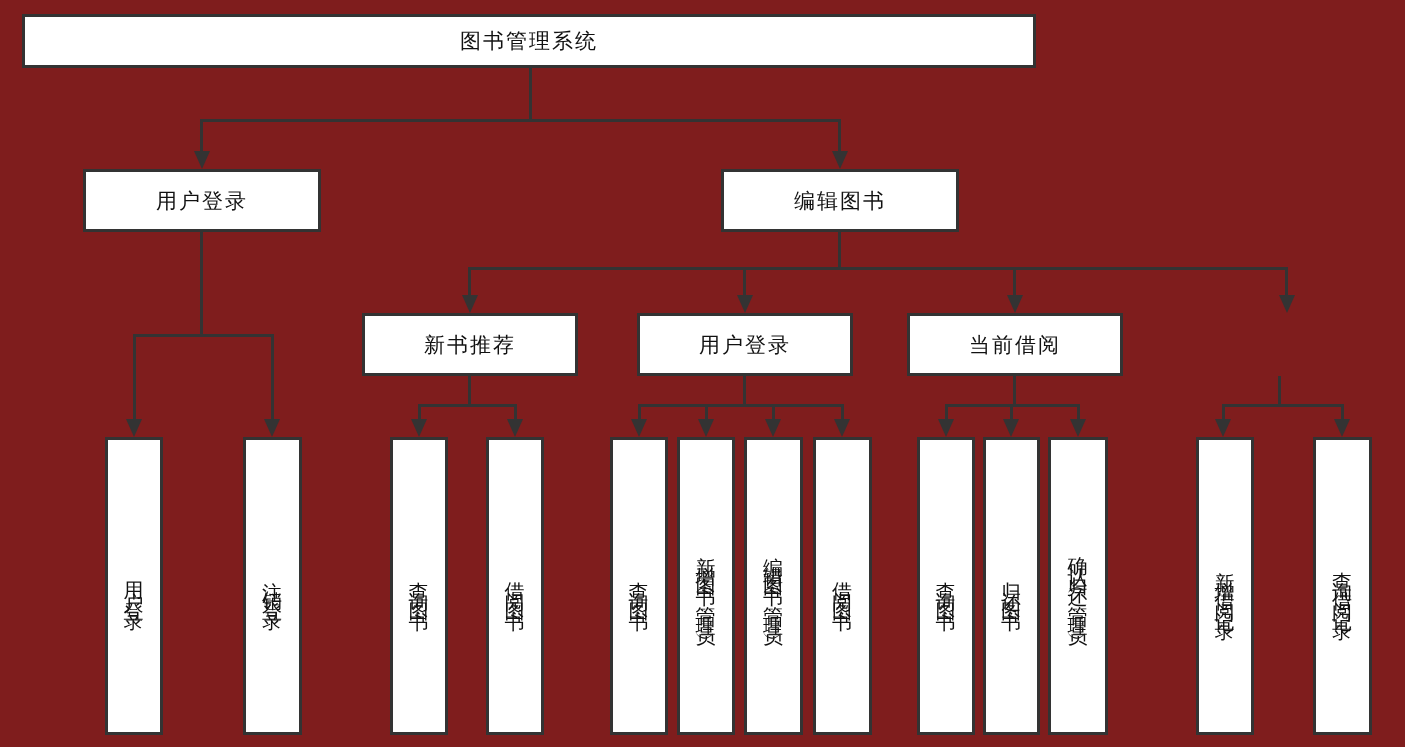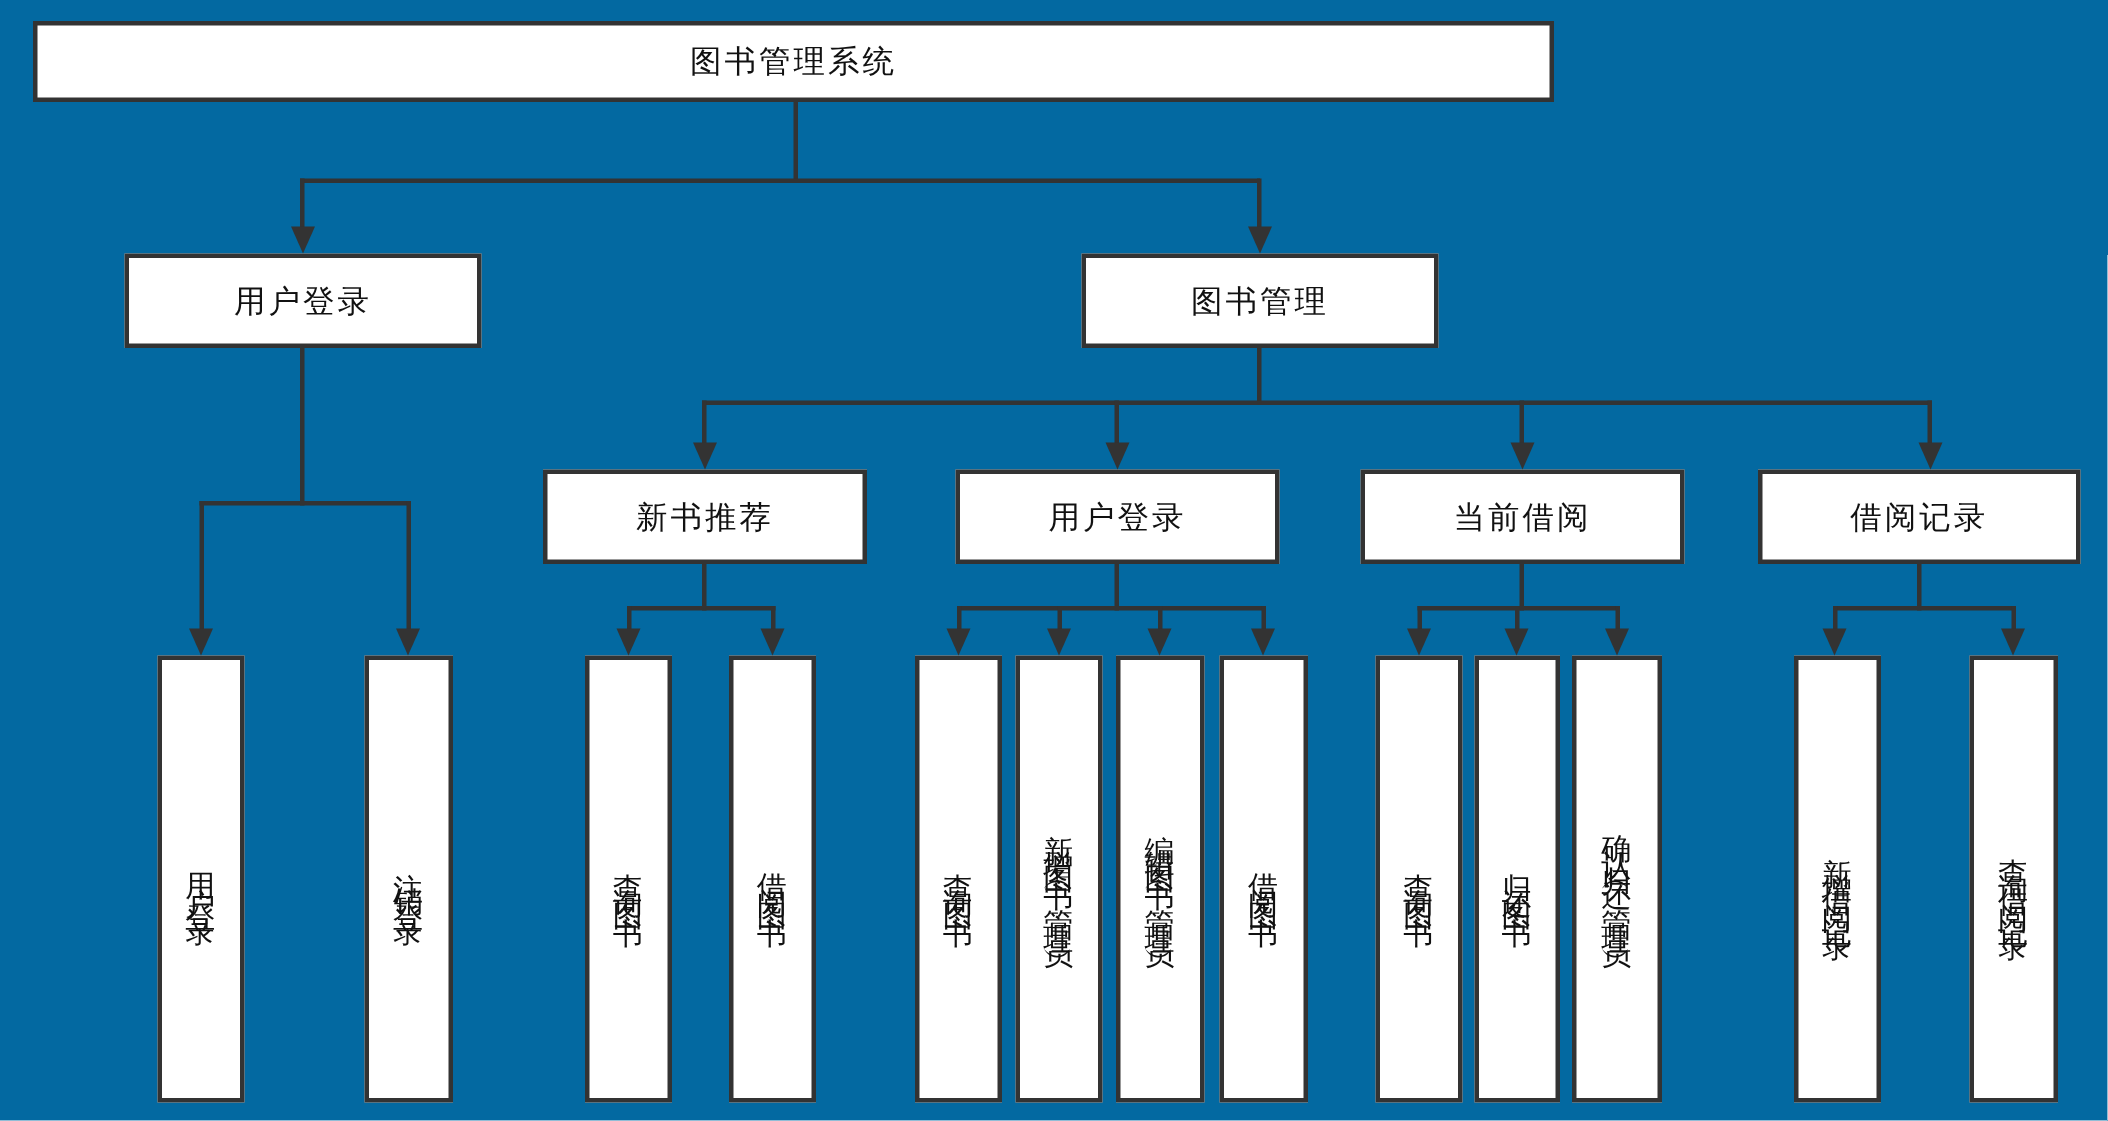--- a/index.html
+++ b/index.html
@@ -1,17 +1,17 @@
 <!DOCTYPE html>
 <html><head>
 <meta charset="utf-8">
 <style>
   html,body{margin:0;padding:0;background:#ffffff;}
   .stage{
-    position:relative;width:1405px;height:747px;background:#0369a1;overflow:hidden;
+    position:relative;width:1405px;height:747px;background:#7f1d1d;overflow:hidden;
     font-family:"DejaVu Sans","Liberation Sans",sans-serif;
   }
   .box{
     position:absolute;box-sizing:border-box;background:#ffffff;
     border:3px solid #333333;display:flex;align-items:center;justify-content:center;
   }
   .hlabel{font-size:21px;letter-spacing:2px;color:#111111;white-space:nowrap;}
   .vlabel{
     writing-mode:vertical-rl;text-orientation:mixed;
     font-size:20px;letter-spacing:10px;color:#111111;line-height:1;
@@ -34,34 +34,31 @@
 <div class="stage">
 
   <div class="box" style="left:22px;top:14px;width:1014px;height:54px;">
     <span class="hlabel">图书管理系统</span>
   </div>
 
   <div class="box" style="left:83px;top:169px;width:238px;height:63px;">
     <span class="hlabel">用户登录</span>
   </div>
   <div class="box" style="left:721px;top:169px;width:238px;height:63px;">
-    <span class="hlabel">图书管理</span>
+    <span class="hlabel">编辑图书</span>
   </div>
 
   <div class="box" style="left:362px;top:313px;width:216px;height:63px;">
     <span class="hlabel">新书推荐</span>
   </div>
   <div class="box" style="left:637px;top:313px;width:216px;height:63px;">
     <span class="hlabel">用户登录</span>
   </div>
   <div class="box" style="left:907px;top:313px;width:216px;height:63px;justify-content:center;">
     <span class="hlabel">当前借阅</span>
-  </div>
-  <div class="box" style="left:1172px;top:313px;width:215px;height:63px;">
-    <span class="hlabel">借阅记录</span>
   </div>
 
   <div class="box" style="left:105px;top:437px;width:58px;height:298px;">
     <span class="vlabel">用户登录</span>
   </div>
   <div class="box" style="left:243px;top:437px;width:59px;height:298px;">
     <span class="vlabel">注销登录</span>
   </div>
 
   <div class="box" style="left:390px;top:437px;width:58px;height:298px;">

